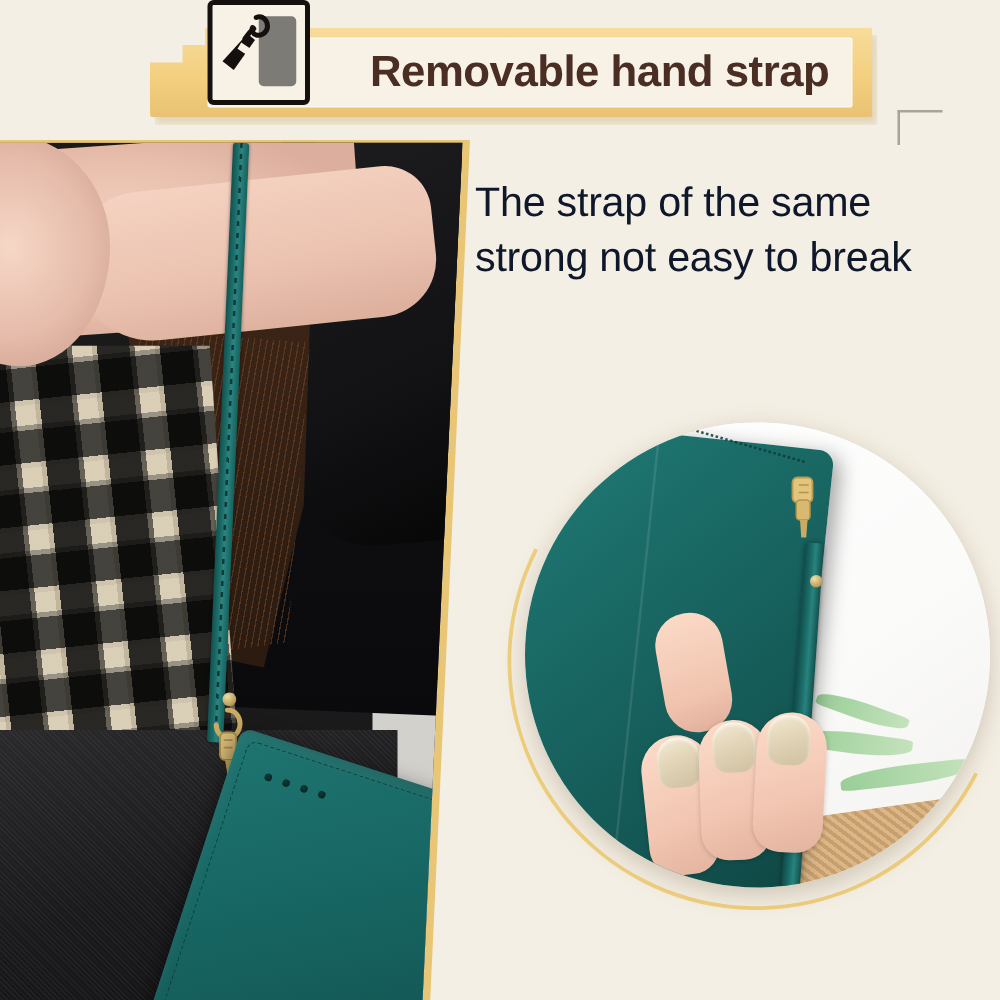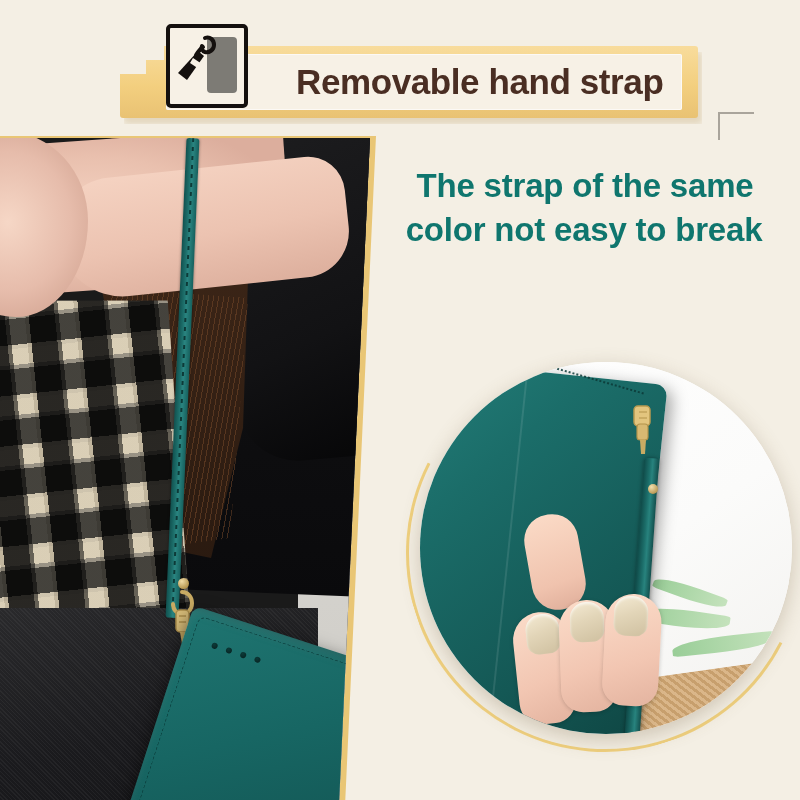--- a/index.html
+++ b/index.html
@@ -2,21 +2,21 @@
 <html><head>
 <meta charset="utf-8">
 <style>
   html,body{margin:0;padding:0;}
   body{
     width:800px;height:800px;overflow:hidden;
     font-family:"Liberation Sans", sans-serif;
     background:#f4efe4;
     position:relative;
   }
-  .stage{position:absolute;inset:0;background:#f4efe4;overflow:hidden;margin-top:24px;}
+  .stage{position:absolute;inset:0;background:#f4efe4;overflow:hidden;}
 
   
   .banner-wrap{position:absolute;left:120px;top:8px;width:610px;height:100px;}
   .banner-gold{
     position:absolute;left:0;top:14px;width:578px;height:72px;
     background:linear-gradient(180deg,#f8dc9c 0%,#f3cf7f 55%,#e9c273 100%);
     clip-path:polygon(44px 0, 578px 0, 578px 72px, 0 72px, 0 28px, 26px 28px, 26px 14px, 44px 14px);
     border-radius:3px;
   }
   .banner-gold-shadow{
@@ -177,23 +177,23 @@
   }
   .pl-case-studs i{
     width:6px;height:6px;border-radius:50%;
     background:radial-gradient(circle at 35% 30%,#0c3a38,#071f1e);
     display:block;
   }
 
   
   .right-text{
     position:absolute;left:380px;top:140px;width:410px;
-    text-align:center;
-    color:#0f766e;
-    font-size:33px;line-height:1.32;font-weight:700;
+    text-align:left;
+    color:#0f172a;
+    font-size:33px;line-height:1.32;font-weight:400;
     letter-spacing:-0.2px;
   }
   .right-text .ln{display:block;}
   .right-text .ln3{padding-right:2px;}
 
   
   .circle-accent{
     position:absolute;left:406px;top:330px;width:392px;height:392px;
     border-radius:50%;
     border:3px solid #f0cf79;
@@ -336,21 +336,21 @@
       <i></i>
         <i></i>
         <i></i>
         <i></i>
     </div>
 
   </div>
 
   <div class="right-text">
     <span class="ln">The strap of the same</span>
-    <span class="ln ln3">color not easy to break</span>
+    <span class="ln ln3">strong not easy to break</span>
   </div>
 
   <div class="circle-accent"></div>
   <div class="circle">
     <div class="c-bg"></div>
     <div class="c-mat"></div>
     <div class="c-leaf">
       <span style="left:6px;  top:30px; width:92px; height:17px; transform:rotate(8deg);"></span>
       <span style="left:40px; top:56px; width:104px;height:16px; transform:rotate(-6deg);"></span>
       <span style="left:20px; top:6px;  width:76px; height:14px; transform:rotate(20deg);"></span>

